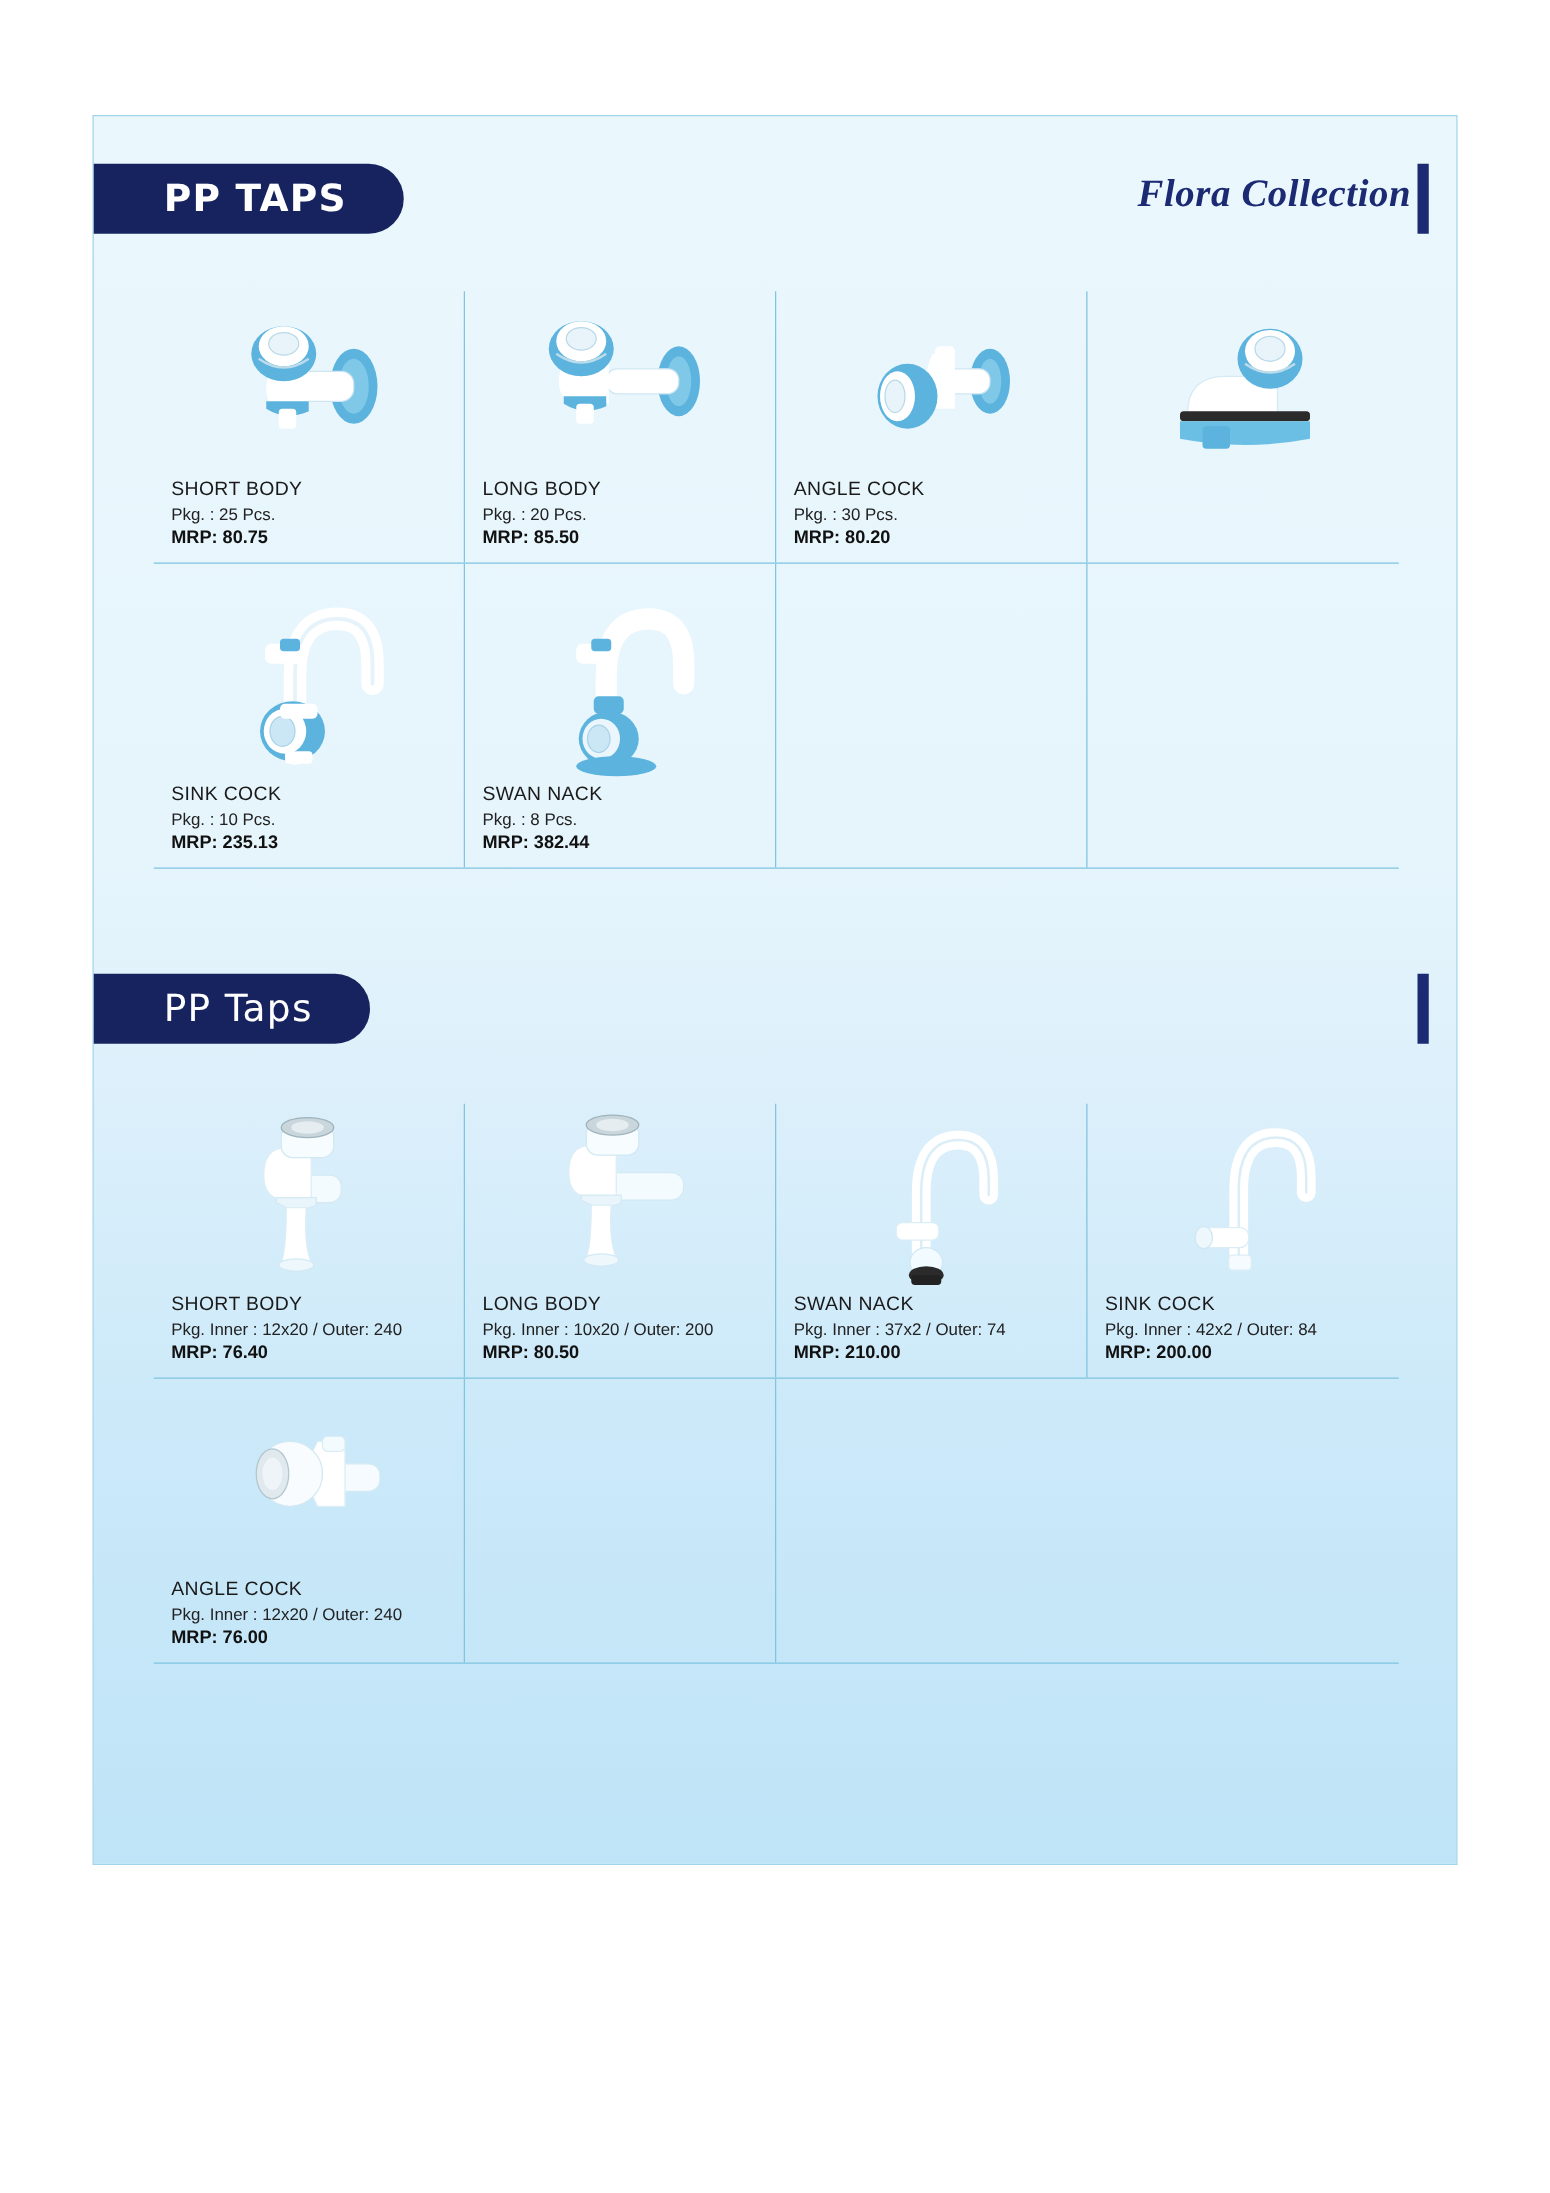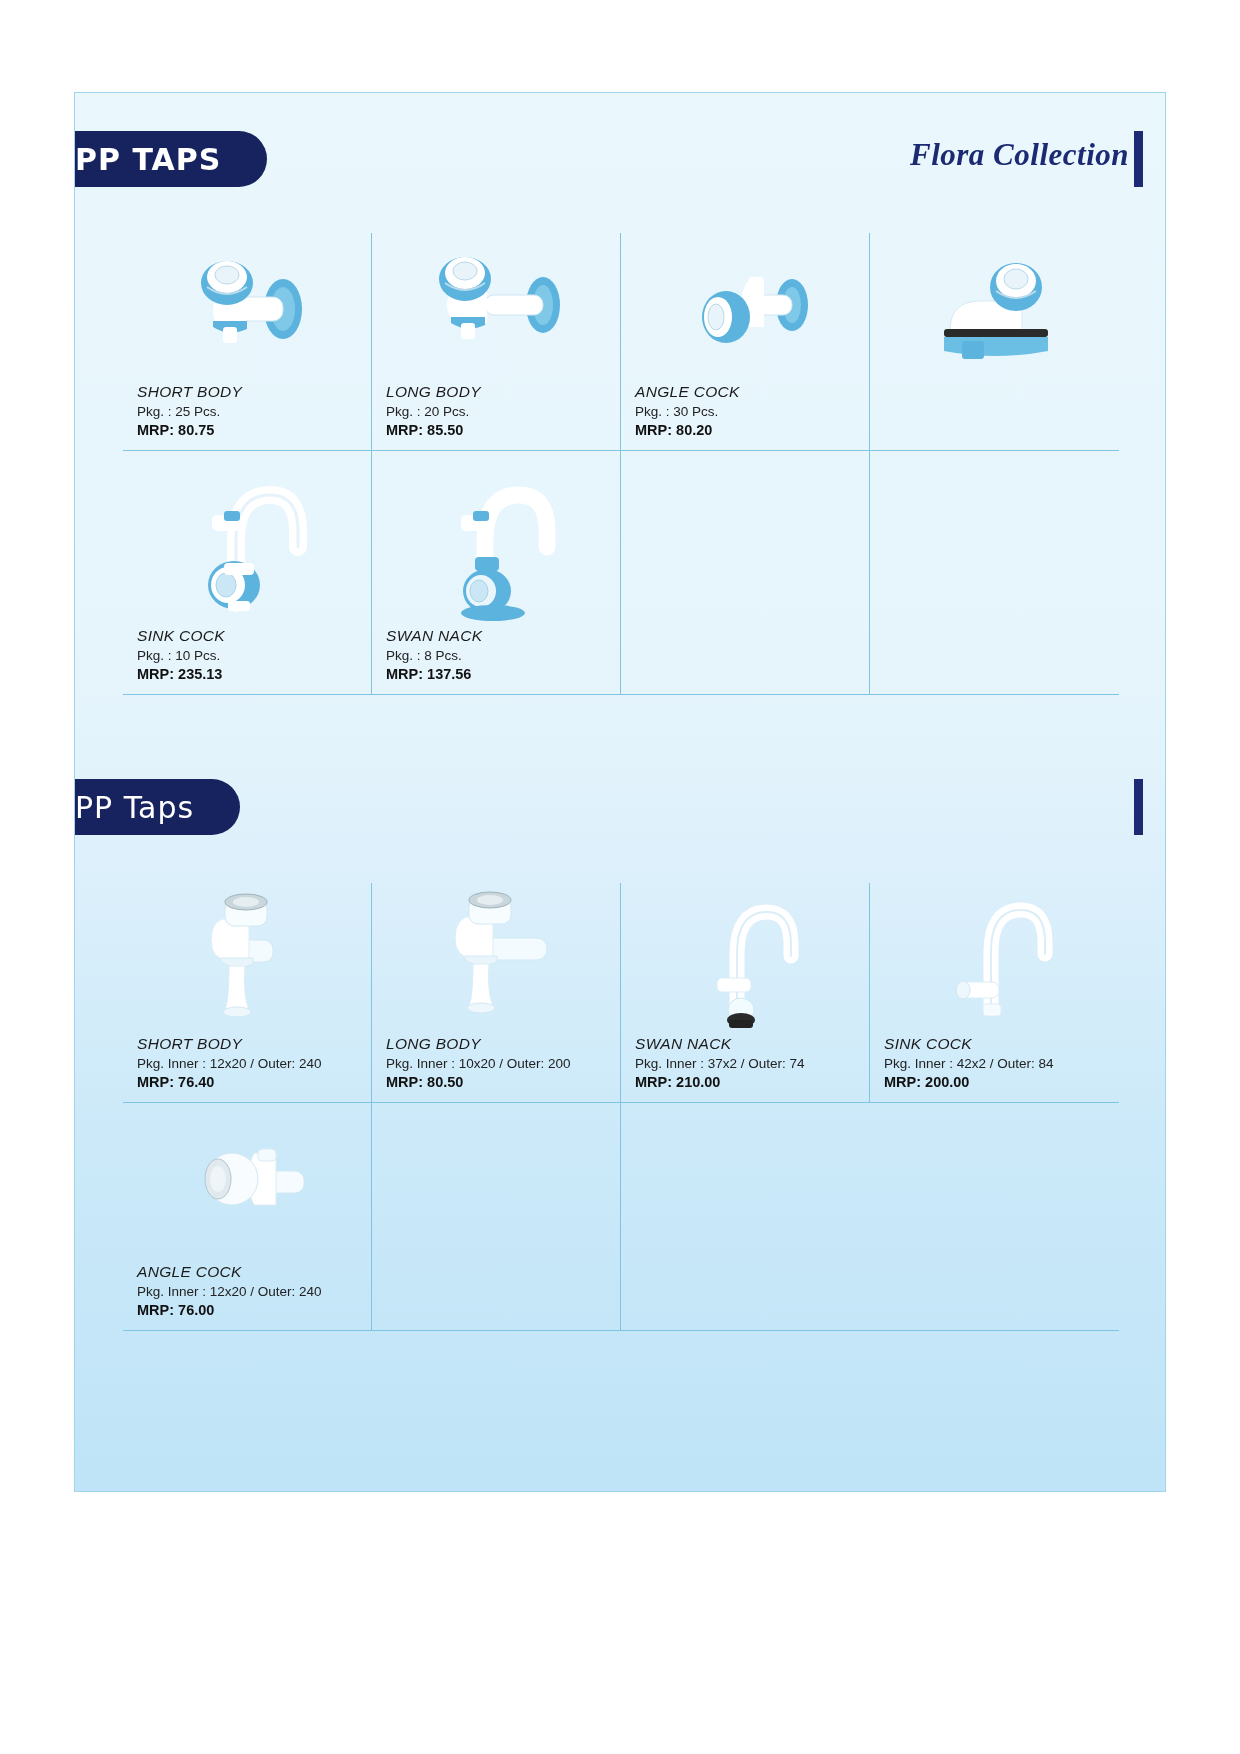--- a/index.html
+++ b/index.html
@@ -41,20 +41,21 @@
   }
   .head-tag {
     position: absolute;
     left: 0;
     top: 0;
     height: 56px;
     background: #17235e;
     border-radius: 0 28px 28px 0;
     display: flex;
     align-items: center;
+    padding-left: 56px;
     padding-right: 46px;
     box-sizing: border-box;
   }
   .head-tag span {
     color: #ffffff;
     font-size: 30px;
     letter-spacing: 1px;
     font-weight: 400;
     font-family: "DejaVu Sans", sans-serif;
   }
@@ -109,21 +110,20 @@
   .grid.regular .img-wrap { height: 152px; }
   .info {
     padding: 0 0 12px 14px;
   }
   .p-name {
     font-size: 15.5px;
     color: #1a1a1a;
     letter-spacing: 0.3px;
     margin-bottom: 3px;
     font-family: "Liberation Sans", sans-serif;
-    font-style: italic;
   }
   .p-pkg {
     font-size: 13.5px;
     color: #222;
     margin-bottom: 3px;
   }
   .p-mrp {
     font-size: 14.5px;
     color: #111;
     font-weight: 700;
@@ -262,21 +262,21 @@
               <rect x="54" y="104" width="24" height="14" rx="4" fill="#5bb3de"></rect>
               <ellipse cx="66" cy="138" rx="24" ry="22" fill="#5bb3de"></ellipse>
               <ellipse cx="60" cy="138" rx="15" ry="16" fill="#eaf6fc"></ellipse>
               <ellipse cx="58" cy="138" rx="9" ry="11" fill="#cbe7f5" stroke="#a8d3e8"></ellipse>
               <ellipse cx="72" cy="160" rx="32" ry="8" fill="#5bb3de"></ellipse>
             </svg>
           </div>
           <div class="info">
             <div class="p-name">SWAN NACK</div>
             <div class="p-pkg">Pkg. : 8 Pcs.</div>
-            <div class="p-mrp">MRP: 137.56</div>
+            <div class="p-mrp">MRP: 382.44</div>
           </div>
         </div>
 
         <div class="cell empty">
           <div class="img-wrap" style="height:176px;"></div>
           <div class="info">
             <div class="p-name"></div>
             <div class="p-pkg"></div>
             <div class="p-mrp"></div>
           </div>

